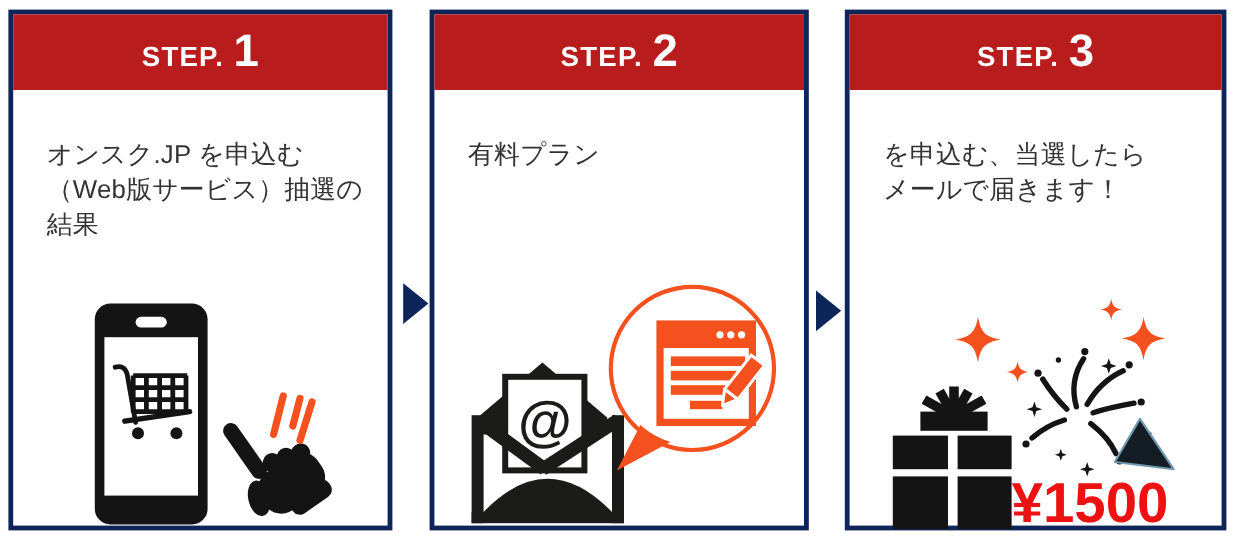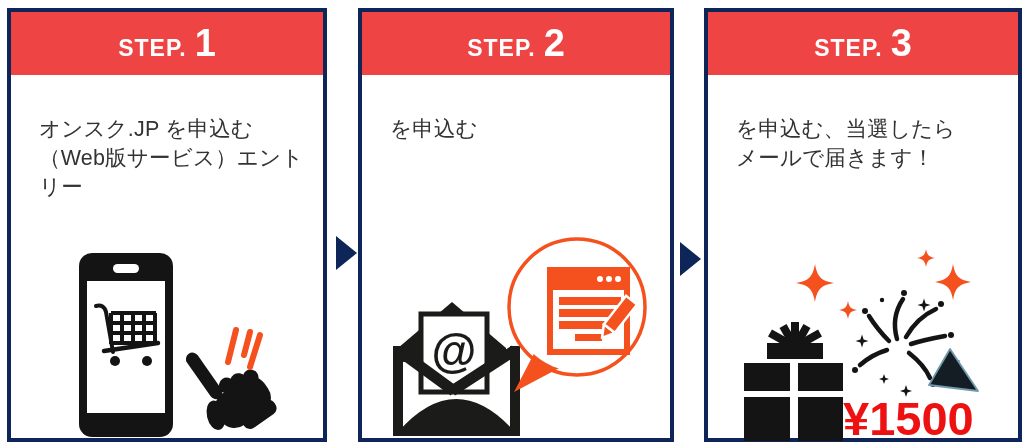--- a/index.html
+++ b/index.html
@@ -5,21 +5,21 @@
   html,body{margin:0;padding:0;background:#ffffff;}
   .stage{
     position:relative;width:1032px;height:448px;background:#ffffff;overflow:hidden;
     font-family:"Liberation Sans","DejaVu Sans",sans-serif;
   }
   .card{
     position:absolute;top:8px;height:434px;background:#ffffff;
     border:4px solid #0d2559;box-sizing:border-box;
   }
   .card-header{
-    height:63px;background:#ef4444;display:flex;justify-content:center;
+    height:63px;background:#b91c1c;display:flex;justify-content:center;
     align-items:baseline;gap:8px;padding-top:0;text-align:right;
   }
   .step-label{
     color:#ffffff;font-weight:700;font-size:23px;letter-spacing:1px;
     line-height:63px;
   }
   .step-num{
     color:#ffffff;font-weight:700;font-size:38px;line-height:63px;
   }
   .card-body{position:relative;height:363px;}
@@ -43,21 +43,21 @@
 <div class="stage">
 
   <div class="card" style="left:7px;width:320px;">
     <div class="card-header">
       <span class="step-label">STEP.</span>
       <span class="step-num">1</span>
     </div>
     <div class="card-body">
       <p class="desc">
         <span>オンスク.JP を申込む</span>
-        <span>（Web版サービス）エントリー</span>
+        <span>（Web版サービス）抽選の結果</span>
       </p>
       <svg class="illus" style="left:56px;top:132px;" width="215" height="200" viewBox="0 0 215 200">
 
         <g>
           <rect x="12" y="6" width="94" height="184" rx="13" fill="#141414"></rect>
           <rect x="20" y="34" width="78" height="132" fill="#ffffff"></rect>
           <rect x="46" y="17" width="26" height="9" rx="4.5" fill="#ffffff"></rect>
         </g>
 
         <g stroke="#141414" fill="none" stroke-width="4">
@@ -90,21 +90,21 @@
 
   <div class="arrow" style="left:336px;top:236px;"></div>
 
   <div class="card" style="left:358px;width:316px;">
     <div class="card-header">
       <span class="step-label">STEP.</span>
       <span class="step-num">2</span>
     </div>
     <div class="card-body">
       <p class="desc">
-        <span>を申込む</span>
+        <span>有料プラン</span>
       </p>
       <svg class="illus" style="left:28px;top:115px;" width="272" height="220" viewBox="0 0 272 220">
 
         <g>
           <polygon points="8,118 62,72 116,118 116,132 8,132" fill="#1b1b19"></polygon>
           <rect x="31" y="84" width="66" height="78" fill="#ffffff" stroke="#1b1b19" stroke-width="5"></rect>
           <text x="64" y="121" text-anchor="middle" dominant-baseline="central" font-size="46" font-weight="bold" fill="#1b1b19">@</text>
           <rect x="3" y="116" width="10" height="90" fill="#1b1b19"></rect>
           <rect x="120" y="116" width="10" height="90" fill="#1b1b19"></rect>
           <rect x="3" y="197" width="127" height="9" fill="#1b1b19"></rect>

